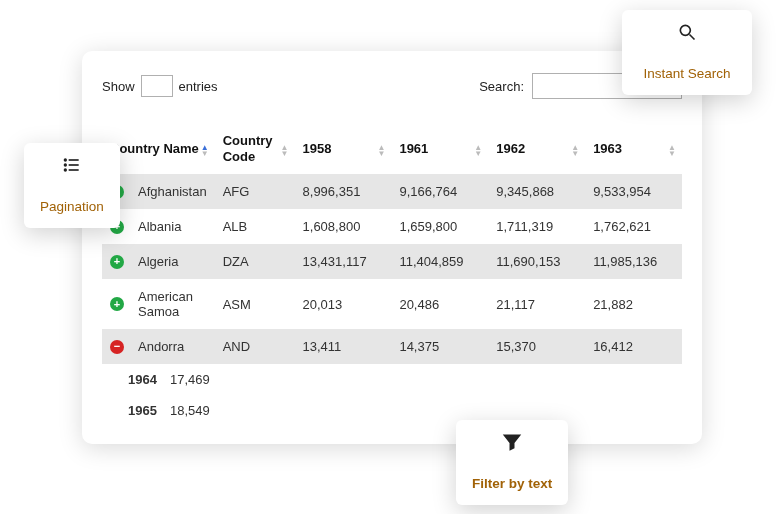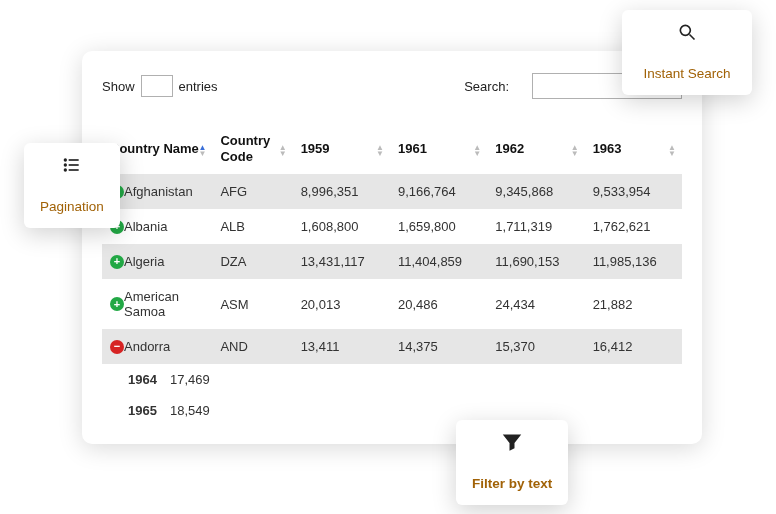--- a/index.html
+++ b/index.html
@@ -29,21 +29,21 @@
     font-size: 13px;
     color: #222;
     margin-bottom: 18px;
   }
   .show-group { display: flex; align-items: center; gap: 6px; }
   .show-input {
     width: 32px; height: 22px;
     border: 1px solid #b0b0b0;
     background: #fff;
   }
-  .search-group { display: flex; align-items: center; gap: 23px; }
+  .search-group { display: flex; align-items: center; gap: 8px; }
   .search-input {
     width: 150px; height: 26px;
     border: 1px solid #b0b0b0;
   }
   table { width: 100%; border-collapse: collapse; font-size: 13px; margin-top: 28px; }
   thead th {
     text-align: left;
     font-weight: 700;
     color: #111;
     padding: 6px 8px 10px 8px;
@@ -63,21 +63,21 @@
     text-align: center;
   }
   .sort-arrows.asc .up { color: #3a6fd8; }
   .sort-arrows .up, .sort-arrows .down { display: block; }
   tbody td {
     padding: 10px 8px;
     color: #333;
   }
   tbody tr:nth-child(odd) td { background: #e6e6e6; }
   tbody tr:nth-child(even) td { background: #fff; }
-  .name-cell { display: flex; align-items: center; gap: 0; }
+  .name-cell { display: flex; align-items: center; gap: 14px; }
   .circ {
     width: 14px; height: 14px; border-radius: 50%;
     display: inline-flex; align-items: center; justify-content: center;
     color: #fff; font-size: 11px; font-weight: 700; line-height: 1;
     flex-shrink: 0;
   }
   .circ.plus { background: #22a845; }
   .circ.minus { background: #d62323; }
   .sub-row td { padding: 8px 8px; background: #fff !important; }
   .sub-label { font-weight: 700; padding-left: 18px; display: inline-block; width: 60px; }
@@ -134,21 +134,21 @@
             </span>
         </th>
         <th class="col-code">
           <span class="th-text">Country Code</span>
           <span class="sort-arrows">
               <span class="up">▲</span>
               <span class="down">▼</span>
             </span>
         </th>
         <th class="col-y">
-          <span class="th-text">1959</span>
+          <span class="th-text">1958</span>
           <span class="sort-arrows">
               <span class="up">▲</span>
               <span class="down">▼</span>
             </span>
         </th>
         <th class="col-y">
           <span class="th-text">1961</span>
           <span class="sort-arrows">
               <span class="up">▲</span>
               <span class="down">▼</span>
@@ -213,21 +213,21 @@
         <tr>
           <td class="col-name">
             <div class="name-cell">
               <span class="circ plus">+</span>
               <span>American Samoa</span>
             </div>
           </td>
           <td class="col-code">ASM</td>
           <td class="col-y">20,013</td>
           <td class="col-y">20,486</td>
-          <td class="col-y">24,434</td>
+          <td class="col-y">21,117</td>
           <td class="col-y">21,882</td>
         </tr>
         <tr>
           <td class="col-name">
             <div class="name-cell">
               <span class="circ minus">−</span>
               <span>Andorra</span>
             </div>
           </td>
           <td class="col-code">AND</td>

